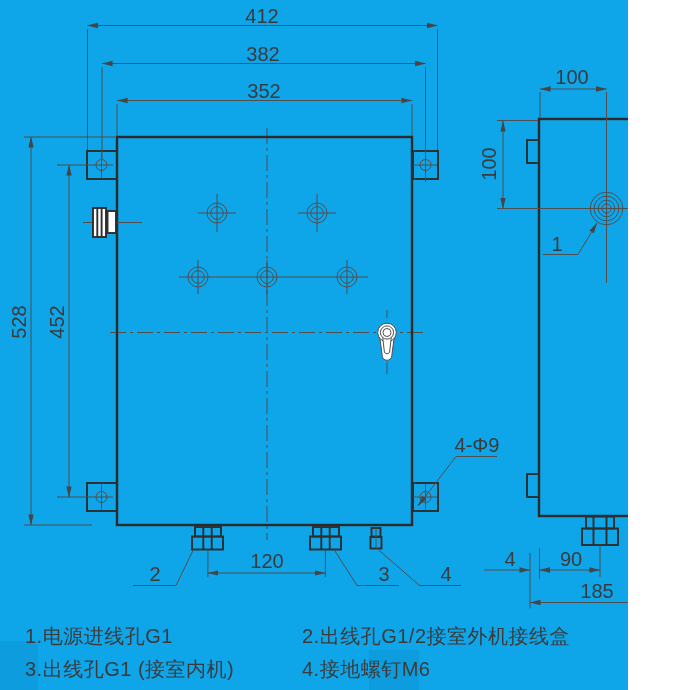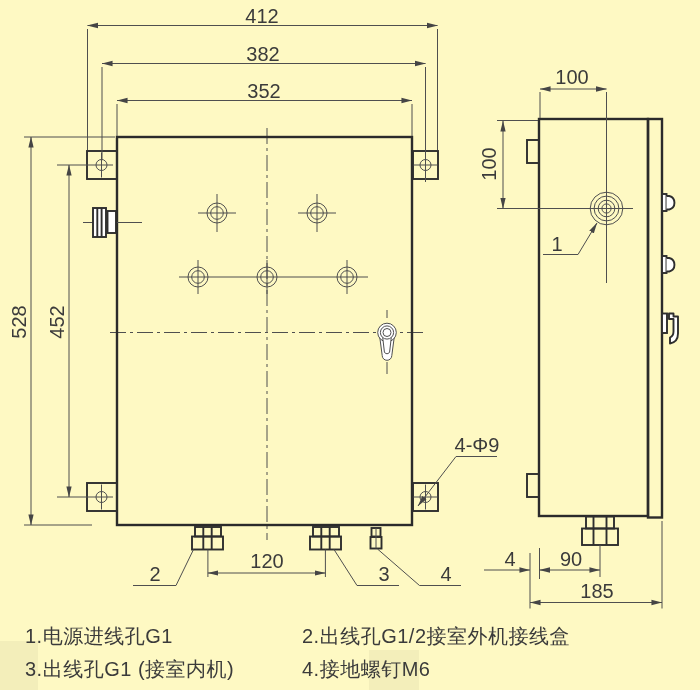--- a/index.html
+++ b/index.html
@@ -1,16 +1,16 @@
 <!DOCTYPE html>
 <html><head>
 <meta charset="utf-8">
 <style>
   html,body{margin:0;padding:0;background:#fff;}
-  .canvas{position:relative;width:700px;height:690px;background:#fef9c3;overflow:hidden;
+  .canvas{position:relative;width:628px;height:690px;background:#0ea5e9;overflow:hidden;
           font-family:"Liberation Sans",sans-serif;}
   svg{display:block;}
   .thick{stroke:#2b2b2b;stroke-width:2.4;fill:none;stroke-linejoin:miter;}
   .med{stroke:#2e2e2e;stroke-width:1.9;fill:none;}
   .medf{stroke:#2e2e2e;stroke-width:1.9;fill:#ffffff;}
   .thin{stroke:#4f4f4f;stroke-width:1;fill:none;}
   .thinf{stroke:#4f4f4f;stroke-width:1;fill:#ffffff;}
   .chain{stroke:#4f4f4f;stroke-width:1;fill:none;stroke-dasharray:16 4 3 4;}
   text{fill:#3b3b3b;}
   .dim{font-size:20px;font-family:"Liberation Sans",sans-serif;}

